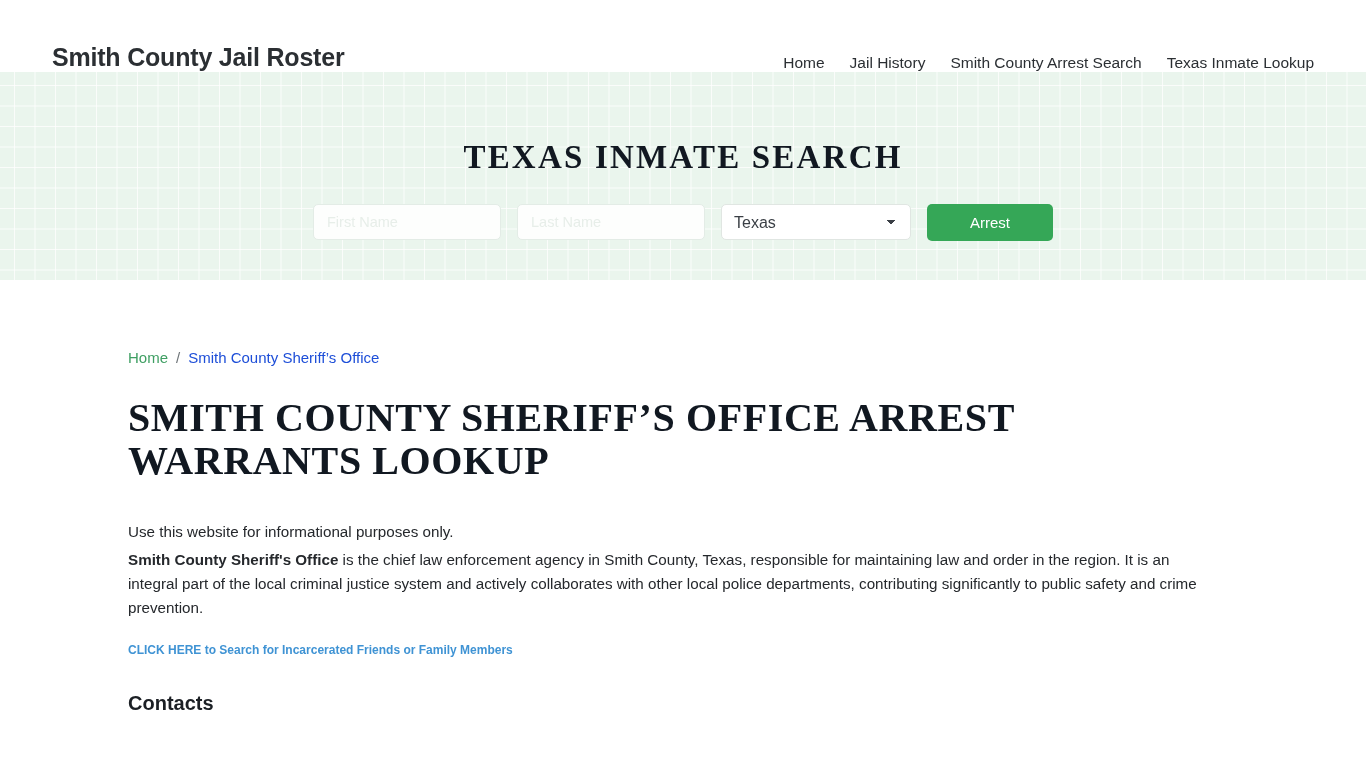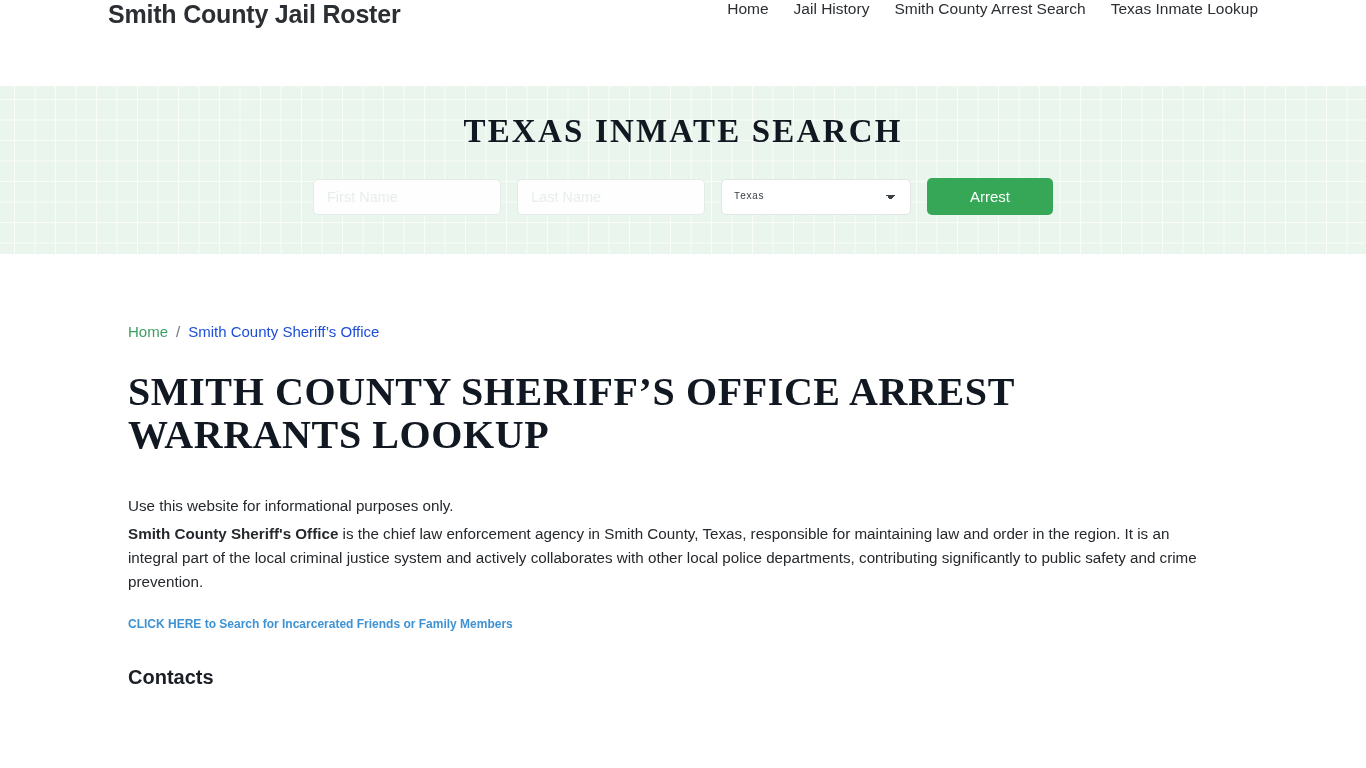--- a/index.html
+++ b/index.html
@@ -8,26 +8,26 @@
     padding: 0;
     width: 1366px;
     height: 768px;
     overflow: hidden;
     background: #ffffff;
     font-family: "Liberation Sans", sans-serif;
   }
 
   
   .site-header {
-    height: 86px;
+    height: 72px;
     background: #ffffff;
     display: flex;
-    align-items: flex-start;
+    align-items: flex-end;
     justify-content: space-between;
-    padding: 0 108px;
+    padding: 0 52px;
   }
   .brand {
     font-family: "Liberation Sans", sans-serif;
     font-size: 25px;
     font-weight: bold;
     color: #2b2f33;
     letter-spacing: -0.2px;
     white-space: nowrap;
   }
   .main-nav {
@@ -37,33 +37,33 @@
   }
   .nav-link {
     font-size: 15.5px;
     color: #2b2f33;
     text-decoration: none;
     white-space: nowrap;
   }
 
   
   .hero {
-    height: 168px;
+    height: 208px;
     background-color: #eaf5ed;
     background-image:
       linear-gradient(to right, rgba(255,255,255,0.75) 1px, transparent 1px),
       linear-gradient(to bottom, rgba(255,255,255,0.75) 1px, transparent 1px),
       linear-gradient(to right, rgba(255,255,255,0.38) 2px, transparent 2px),
       linear-gradient(to bottom, rgba(255,255,255,0.38) 2px, transparent 2px);
     background-size: 41px 41px, 41px 41px, 41px 41px, 41px 41px;
     background-position: 14px 0px, 0px 13px, 34px 0px, 0px 33px;
     display: flex;
     flex-direction: column;
     align-items: center;
-    justify-content: flex-start;
+    justify-content: center;
     padding-top: 27px;
   }
   .hero-title {
     font-family: "Liberation Serif", serif;
     font-size: 33px;
     font-weight: bold;
     letter-spacing: 2.2px;
     color: #111821;
     margin: 0 0 28px 0;
     white-space: nowrap;
@@ -86,22 +86,22 @@
     outline: none;
   }
   .text-input::placeholder { color: #e7eee9; }
   .state-select {
     width: 190px;
     height: 36px;
     border: 1px solid #e0e6e2;
     border-radius: 5px;
     background: #ffffff;
     padding: 0 12px;
-    font-size: 10px;
-    font-family: Liberation Mono, monospace;
+    font-size: 16px;
+    font-family: Liberation Sans, sans-serif;
     color: #3a3f45;
     outline: none;
     appearance: none;
     -webkit-appearance: none;
     background-image:
       linear-gradient(45deg, transparent 50%, #3a3f45 50%),
       linear-gradient(135deg, #3a3f45 50%, transparent 50%);
     background-position: calc(100% - 19px) 15px, calc(100% - 14px) 15px;
     background-size: 5px 5px, 5px 5px;
     background-repeat: no-repeat;

